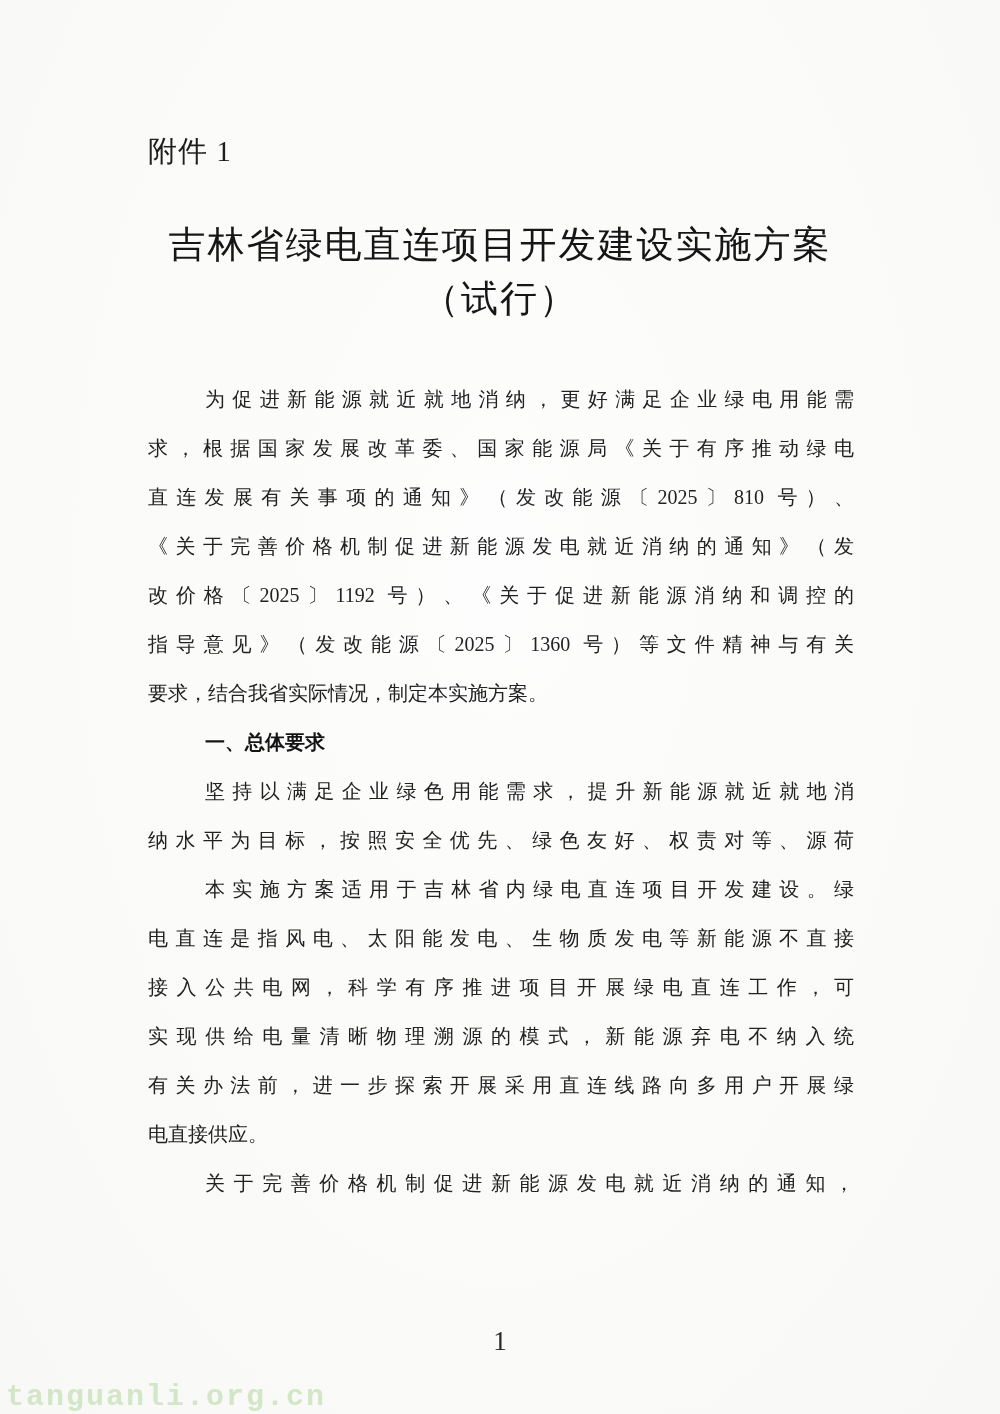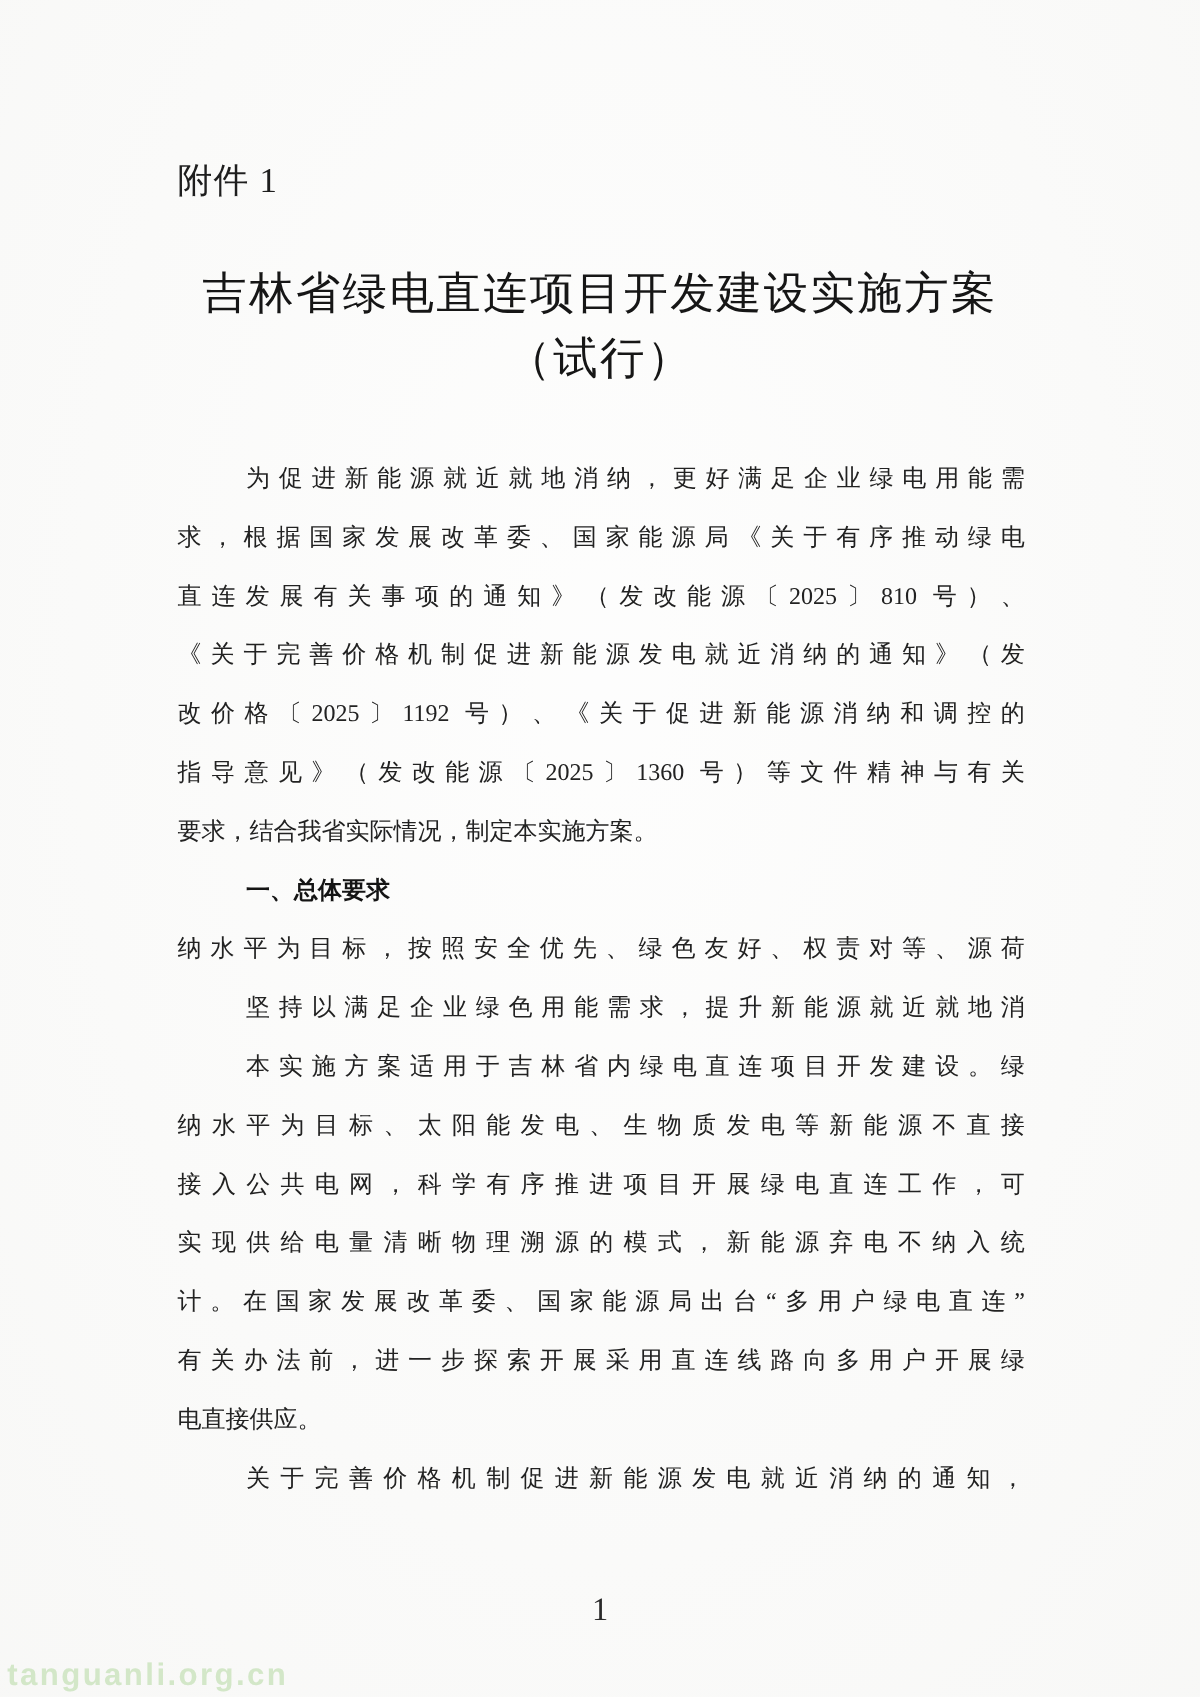--- a/index.html
+++ b/index.html
@@ -69,23 +69,23 @@
     right: 0;
     top: 1326px;
     text-align: center;
     font-size: 27px;
     color: #2a2a2a;
   }
   .watermark {
     position: absolute;
     left: 6px;
     top: 1380px;
-    font-family: Liberation Sans, sans-serif;
+    font-family: Liberation Mono, monospace;
     font-weight: bold;
-    font-size: 26px;
+    font-size: 30px;
     letter-spacing: 2px;
     color: #d3e7c8;
   }
 </style>
 </head>
 <body>
 
 <div class="page">
 
   <div class="attachment-label">附件 1</div>
@@ -100,28 +100,27 @@
     <div class="line j indent">为促进新能源就近就地消纳，更好满足企业绿电用能需</div>
     <div class="line j">求，根据国家发展改革委、国家能源局《关于有序推动绿电</div>
     <div class="line j">直连发展有关事项的通知》（发改能源〔2025〕810 号）、</div>
     <div class="line j">《关于完善价格机制促进新能源发电就近消纳的通知》（发</div>
     <div class="line j">改价格〔2025〕1192 号）、《关于促进新能源消纳和调控的</div>
     <div class="line j">指导意见》（发改能源〔2025〕1360 号）等文件精神与有关</div>
     <div class="line">要求，结合我省实际情况，制定本实施方案。</div>
 
     <div class="line heading indent">一、总体要求</div>
 
+    <div class="line j indent">坚持以满足企业绿色用能需求，提升新能源就近就地消</div>
     <div class="line j">纳水平为目标，按照安全优先、绿色友好、权责对等、源荷</div>
-    <div class="line j indent">坚持以满足企业绿色用能需求，提升新能源就近就地消</div>
 
     <div class="line j indent">本实施方案适用于吉林省内绿电直连项目开发建设。绿</div>
-    <div class="line j">纳水平为目标、太阳能发电、生物质发电等新能源不直接</div>
+    <div class="line j">电直连是指风电、太阳能发电、生物质发电等新能源不直接</div>
     <div class="line j">接入公共电网，科学有序推进项目开展绿电直连工作，可</div>
     <div class="line j">实现供给电量清晰物理溯源的模式，新能源弃电不纳入统</div>
-    <div class="line j">计。在国家发展改革委、国家能源局出台“多用户绿电直连”</div>
     <div class="line j">有关办法前，进一步探索开展采用直连线路向多用户开展绿</div>
     <div class="line">电直接供应。</div>
 
     <div class="line j indent">关于完善价格机制促进新能源发电就近消纳的通知，</div>
   </div>
 
   <div class="page-number">1</div>
 
   <div class="watermark">tanguanli.org.cn</div>
 

